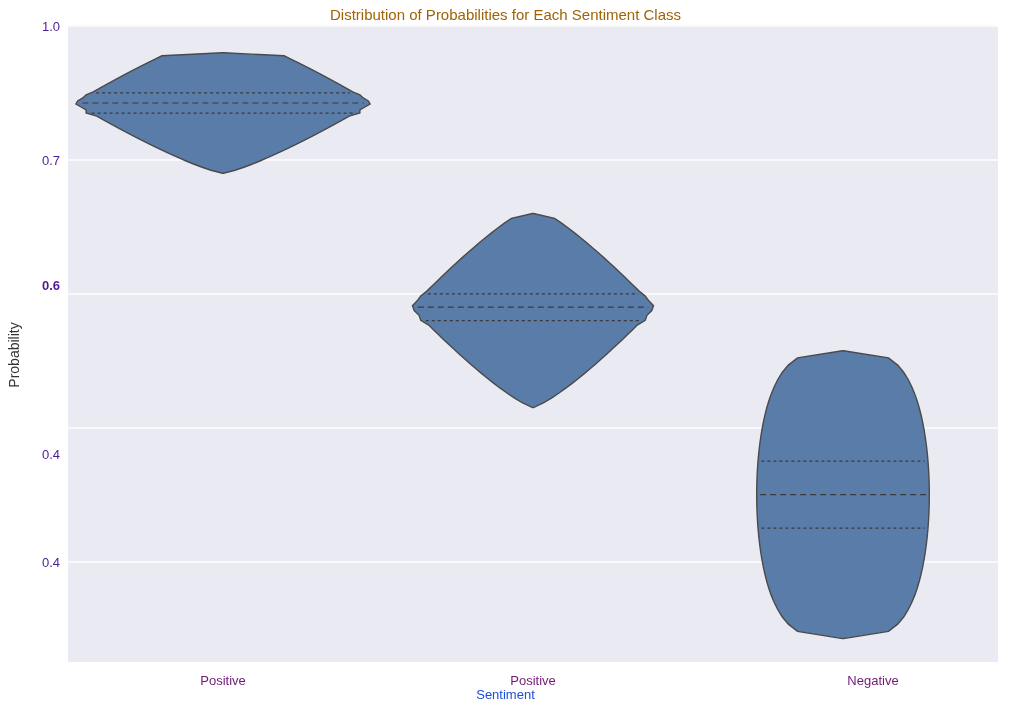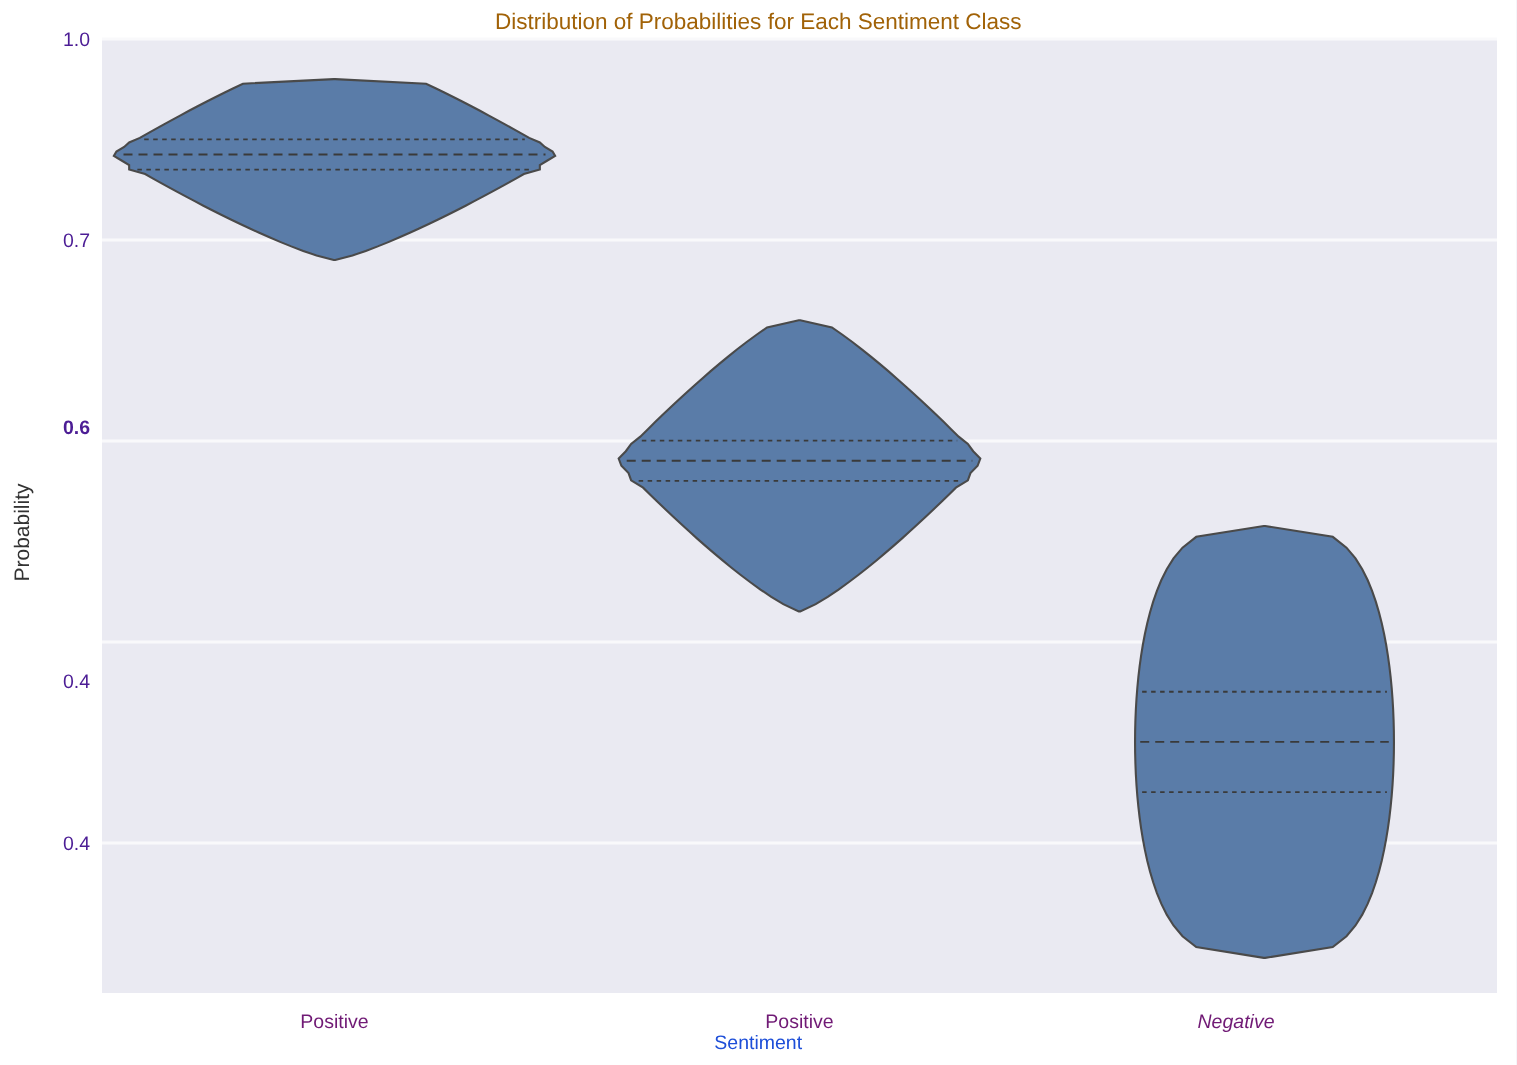--- a/index.html
+++ b/index.html
@@ -97,21 +97,21 @@
       <div class="gridline" style="top: 400.684px;"></div>
       <div class="ytick" style="top: 392px; margin-top: 36px;">0.4</div>
       <div class="gridline" style="top: 266.789px;"></div>
       <div class="ytick" style="top: 259px; font-weight: bold;">0.6</div>
       <div class="gridline" style="top: 132.895px;"></div>
       <div class="ytick" style="top: 133.895px;">0.7</div>
       <div class="gridline" style="top: -1px;"></div>
       <div class="ytick" style="top: 0px;">1.0</div>
       <div class="xtick" style="left: 155px;">Positive</div>
       <div class="xtick" style="left: 465px;">Positive</div>
-      <div class="xtick" style="left: 756px; font-style: italic;">Negative</div>
+      <div class="xtick" style="left: 805px;">Negative</div>
     </div>
 
   <svg class="violin-layer" width="930" height="636" viewBox="0 0 930 636">
       <path d="M 155 26.778947368421086 L 155.5 26.778947368421086 L 216.08108852568745 29.791578947368407 L 222.37568250867167 32.80421052631584 L 228.5263314254465 35.81684210526316 L 234.55078724783766 38.8294736842106 L 240.46315761177937 41.84210526315792 L 246.27490224442812 44.85473684210535 L 251.99549965549875 47.86736842105256 L 257.63290942074934 50.879999999999995 L 263.19390242180145 53.89263157894743 L 268.6843027913501 56.90526315789475 L 274.10916905680506 59.917894736842186 L 279.47293234046526 62.93052631578951 L 284.779503552355 65.94315789473683 L 291.89599999999996 68.95578947368426 L 295.23460143371216 71.96842105263158 L 300.38902675635376 74.9810526315789 L 302.0969851913758 77.99368421052634 L 296.9579266328907 81.00631578947366 L 291.89599999999996 84.0189473684211 L 291.89599999999996 87.03157894736842 L 281.2479642189626 90.04421052631585 L 275.90367643026923 93.05684210526317 L 270.4996425254102 96.0694736842105 L 265.03161542874614 99.08210526315793 L 259.4947593697705 102.09473684210525 L 253.88352312520726 105.10736842105268 L 248.19147482409073 108.12 L 242.41108274843162 111.13263157894744 L 236.53341840099563 114.14526315789476 L 230.54774451640816 117.15789473684208 L 224.44092711427203 120.17052631578952 L 218.1965678203336 123.18315789473684 L 211.79367017511842 126.19578947368421 L 205.20448348081663 129.2084210526316 L 198.39078492486715 132.2210526315789 L 191.29689674833787 135.2336842105263 L 183.83490379394485 138.24631578947373 L 175.8470927931565 141.25894736842105 L 166.97351059898457 144.27157894736848 L 155.5 147.28421052631575 L 155 147.28421052631575 L 154.5 147.28421052631575 L 143.02648940101543 144.27157894736848 L 134.1529072068435 141.25894736842105 L 126.16509620605515 138.24631578947373 L 118.70310325166213 135.2336842105263 L 111.60921507513285 132.2210526315789 L 104.79551651918337 129.2084210526316 L 98.20632982488158 126.19578947368421 L 91.80343217966642 123.18315789473684 L 85.55907288572799 120.17052631578952 L 79.45225548359186 117.15789473684208 L 73.46658159900437 114.14526315789476 L 67.58891725156838 111.13263157894744 L 61.80852517590925 108.12 L 56.116476874792724 105.10736842105268 L 50.505240630229466 102.09473684210525 L 44.96838457125389 99.08210526315793 L 39.500357474589805 96.0694736842105 L 34.0963235697308 93.05684210526317 L 28.75203578103745 90.04421052631585 L 18.104000000000013 87.03157894736842 L 18.104000000000013 84.0189473684211 L 13.042073367109339 81.00631578947366 L 7.903014808624221 77.99368421052634 L 9.610973243646242 74.9810526315789 L 14.765398566287843 71.96842105263158 L 18.104000000000013 68.95578947368426 L 25.22049644764502 65.94315789473683 L 30.527067659534737 62.93052631578951 L 35.89083094319493 59.917894736842186 L 41.31569720864988 56.90526315789475 L 46.806097578198546 53.89263157894743 L 52.36709057925066 50.879999999999995 L 58.00450034450127 47.86736842105256 L 63.725097755571866 44.85473684210535 L 69.53684238822062 41.84210526315792 L 75.44921275216235 38.8294736842106 L 81.4736685745535 35.81684210526316 L 87.62431749132833 32.80421052631584 L 93.91891147431255 29.791578947368407 L 154.5 26.778947368421086 Z" fill="#5a7ca8" stroke="#4a4a4a" stroke-width="1.4"></path>
       <line x1="23.57984000000002" x2="286.42016" y1="87.03157894736842" y2="87.03157894736842" stroke="#3a3a3a" stroke-width="1.2" stroke-dasharray="3,3"></line>
       <line x1="14.333440915486307" x2="295.66655908451366" y1="76.98947368421057" y2="76.98947368421057" stroke="#3a3a3a" stroke-width="1.2" stroke-dasharray="6,4"></line>
       <line x1="28.134397726492878" x2="281.86560227350714" y1="66.9473684210526" y2="66.9473684210526" stroke="#3a3a3a" stroke-width="1.2" stroke-dasharray="3,3"></line>
       <path d="M 465 187.45263157894738 L 465.5 187.45263157894738 L 486.6259430946445 192.30631578947373 L 493.63364549897335 197.15999999999997 L 500.232118666115 202.01368421052626 L 506.5332065578704 206.86736842105262 L 512.6028731430981 211.72105263157903 L 518.4843598291166 216.57473684210527 L 524.2080560273437 221.42842105263168 L 529.7964042946815 226.28210526315797 L 535.2666064693965 231.1357894736842 L 540.6322351417492 235.98947368421057 L 545.9042511015673 240.84315789473686 L 551.0916762343315 245.69684210526316 L 556.2020556584894 250.55052631578945 L 561.2417852158046 255.40421052631575 L 566.2163497632931 260.25789473684216 L 571.130500529958 265.1115789473684 L 577.25472 269.96526315789475 L 580.7936745141951 274.81894736842105 L 585.549598424501 279.6726315789474 L 583.7512468126534 284.5263157894737 L 578.9769581899606 289.38000000000005 L 577.25472 294.2336842105263 L 569.2733481566648 299.08736842105264 L 564.3368004694711 303.9410526315789 L 559.3381138336757 308.7947368421053 L 554.2722765918859 313.6484210526316 L 549.1334820359089 318.5021052631579 L 543.9149305130795 323.3557894736842 L 538.6085613551544 328.2094736842105 L 533.204680933771 333.06315789473683 L 527.6914318606231 337.91684210526313 L 522.054009644975 342.7705263157895 L 516.2734586339699 347.6242105263158 L 510.3247254325398 352.47789473684213 L 504.17330239586016 357.3315789473684 L 497.76892351258385 362.1852631578947 L 491.03221877252537 367.0389473684211 L 483.8208042669644 371.8926315789473 L 475.8097134505916 376.74631578947367 L 465.5 381.6 L 465 381.6 L 464.5 381.6 L 454.1902865494084 376.74631578947367 L 446.1791957330356 371.8926315789473 L 438.96778122747463 367.0389473684211 L 432.23107648741615 362.1852631578947 L 425.82669760413984 357.3315789473684 L 419.6752745674602 352.47789473684213 L 413.7265413660302 347.6242105263158 L 407.94599035502495 342.7705263157895 L 402.3085681393769 337.91684210526313 L 396.79531906622907 333.06315789473683 L 391.39143864484566 328.2094736842105 L 386.08506948692053 323.3557894736842 L 380.8665179640912 318.5021052631579 L 375.7277234081141 313.6484210526316 L 370.6618861663243 308.7947368421053 L 365.6631995305289 303.9410526315789 L 360.7266518433351 299.08736842105264 L 352.74528000000004 294.2336842105263 L 351.0230418100395 289.38000000000005 L 346.24875318734655 284.5263157894737 L 344.45040157549903 279.6726315789474 L 349.2063254858049 274.81894736842105 L 352.74528000000004 269.96526315789475 L 358.869499470042 265.1115789473684 L 363.7836502367069 260.25789473684216 L 368.7582147841954 255.40421052631575 L 373.79794434151063 250.55052631578945 L 378.90832376566846 245.69684210526316 L 384.0957488984327 240.84315789473686 L 389.3677648582508 235.98947368421057 L 394.73339353060356 231.1357894736842 L 400.2035957053186 226.28210526315797 L 405.79194397265627 221.42842105263168 L 411.51564017088344 216.57473684210527 L 417.3971268569018 211.72105263157903 L 423.4667934421296 206.86736842105262 L 429.767881333885 202.01368421052626 L 436.36635450102665 197.15999999999997 L 443.3740569053555 192.30631578947373 L 464.5 187.45263157894738 Z" fill="#5a7ca8" stroke="#4a4a4a" stroke-width="1.4"></path>
       <line x1="357.7638906599725" x2="572.2361093400275" y1="294.56842105263155" y2="294.56842105263155" stroke="#3a3a3a" stroke-width="1.2" stroke-dasharray="3,3"></line>
       <line x1="349.8081702685605" x2="580.1918297314395" y1="281.17894736842106" y2="281.17894736842106" stroke="#3a3a3a" stroke-width="1.2" stroke-dasharray="6,4"></line>

